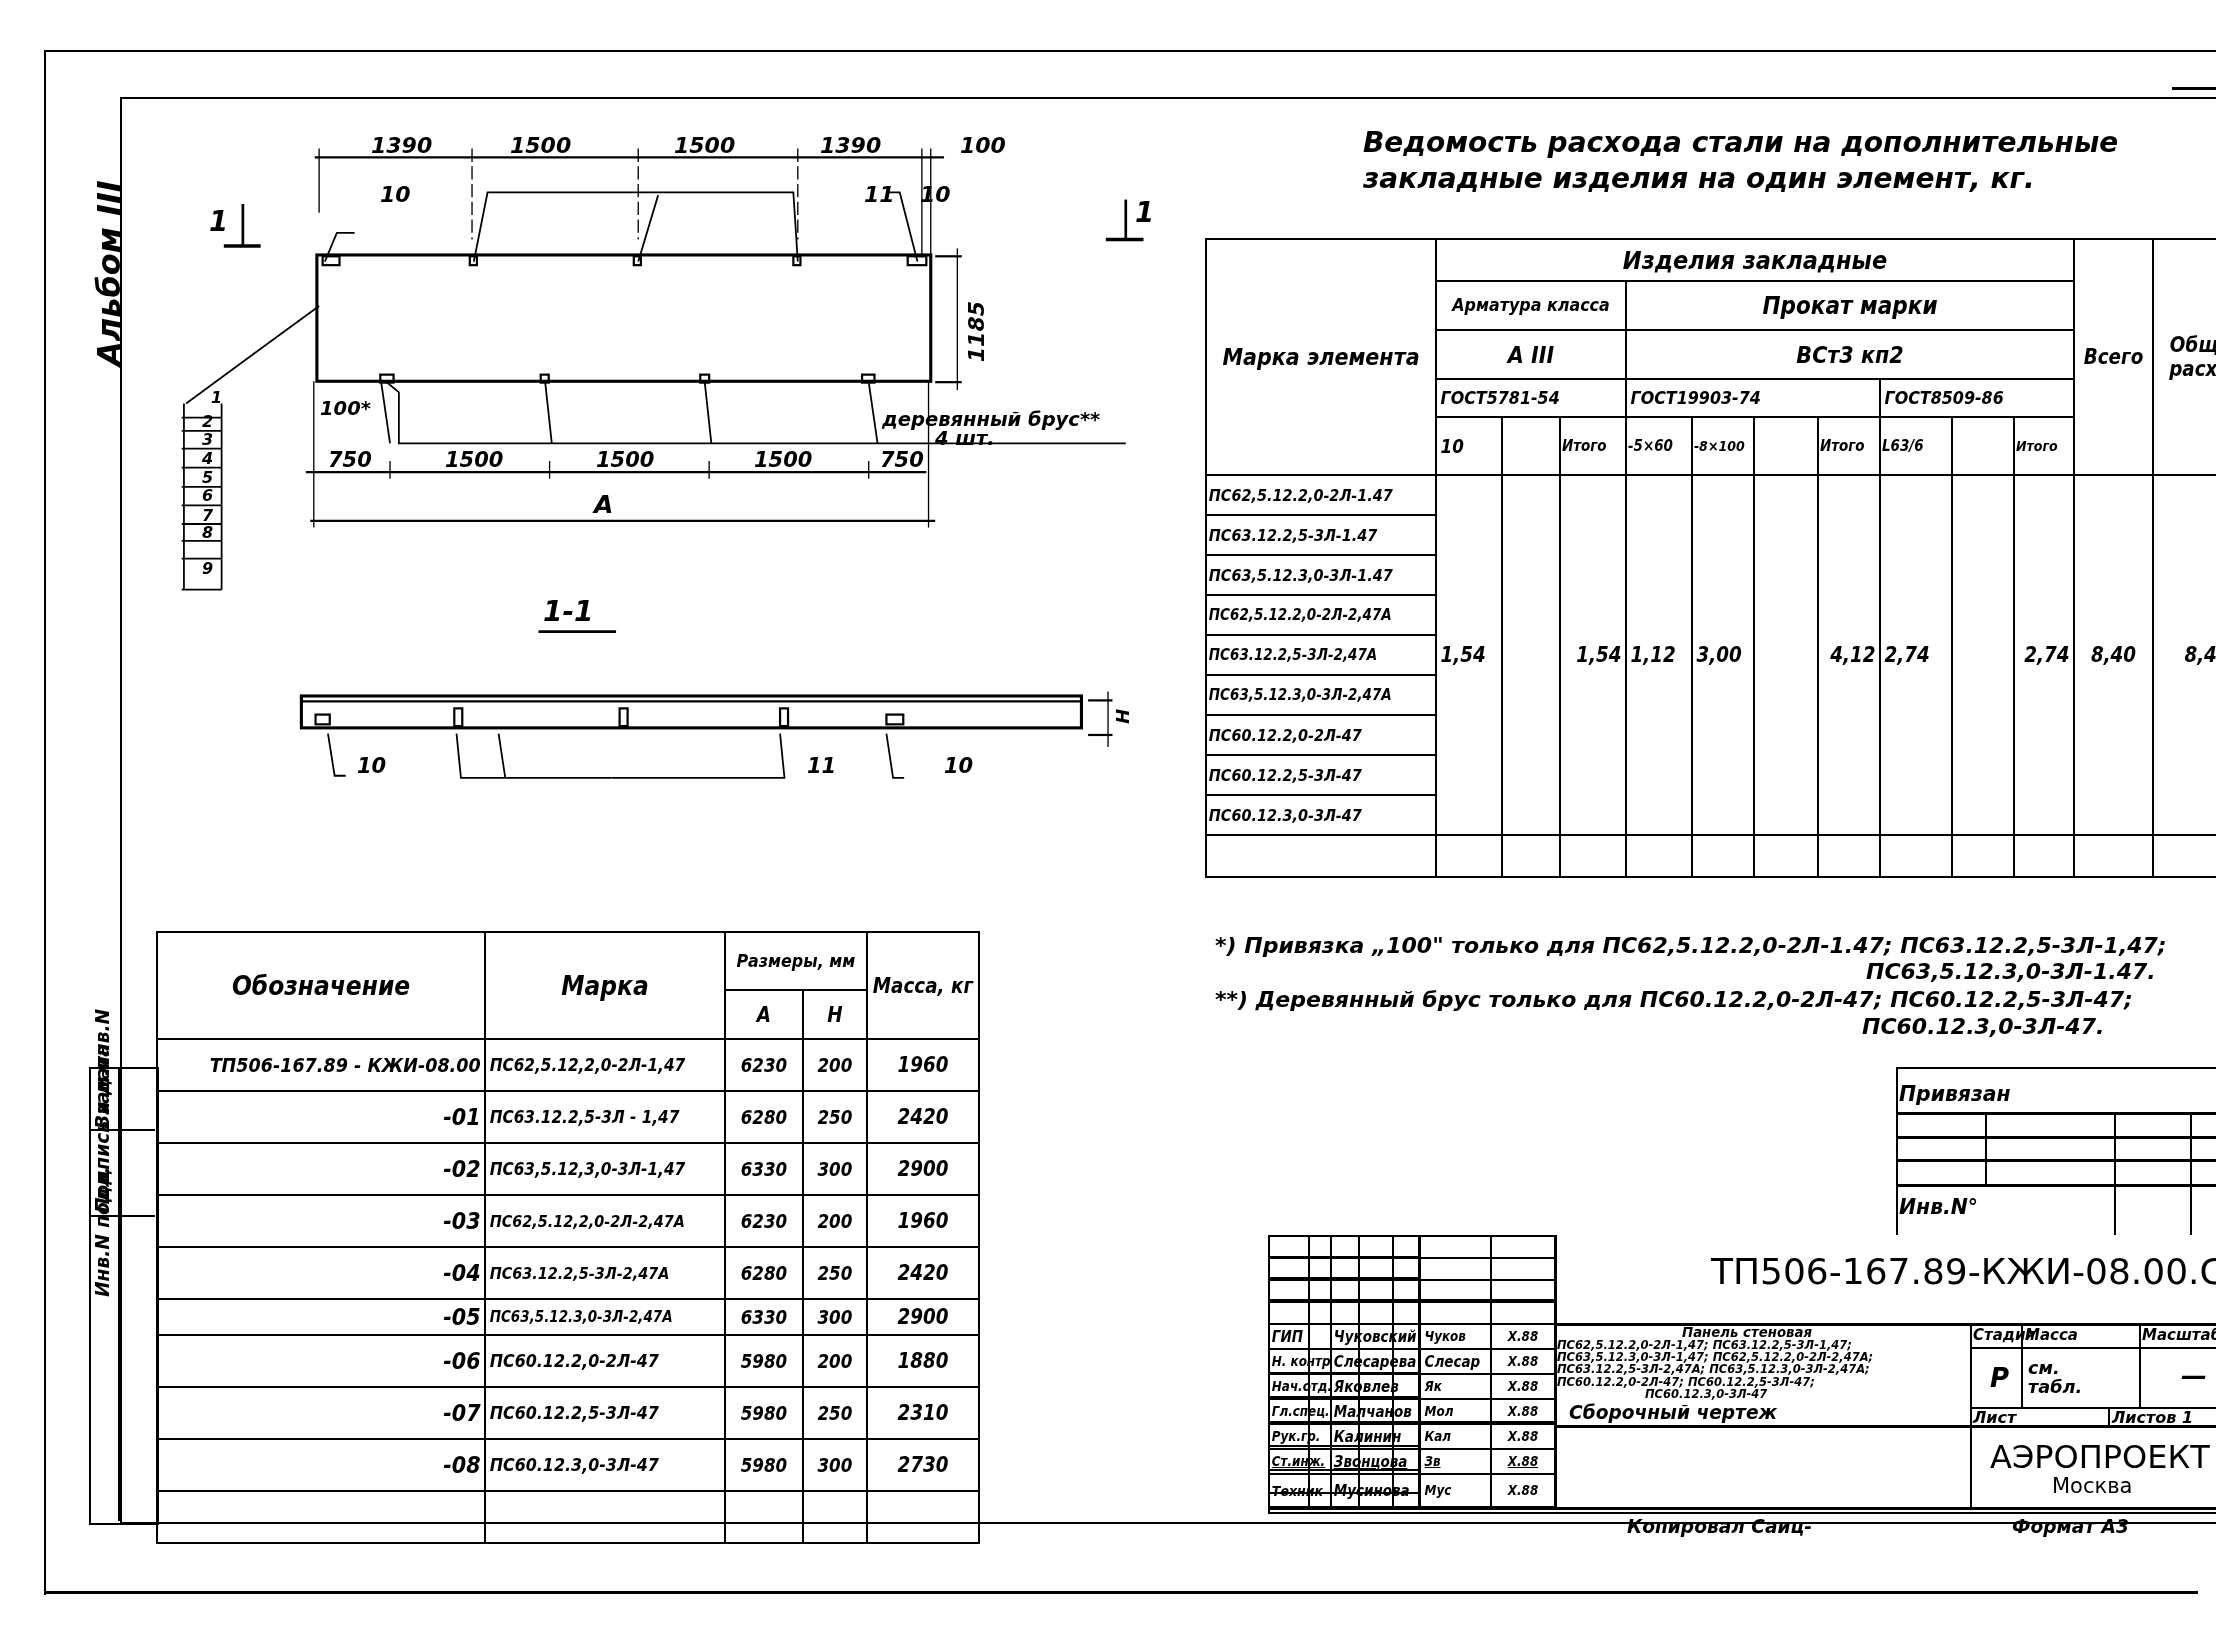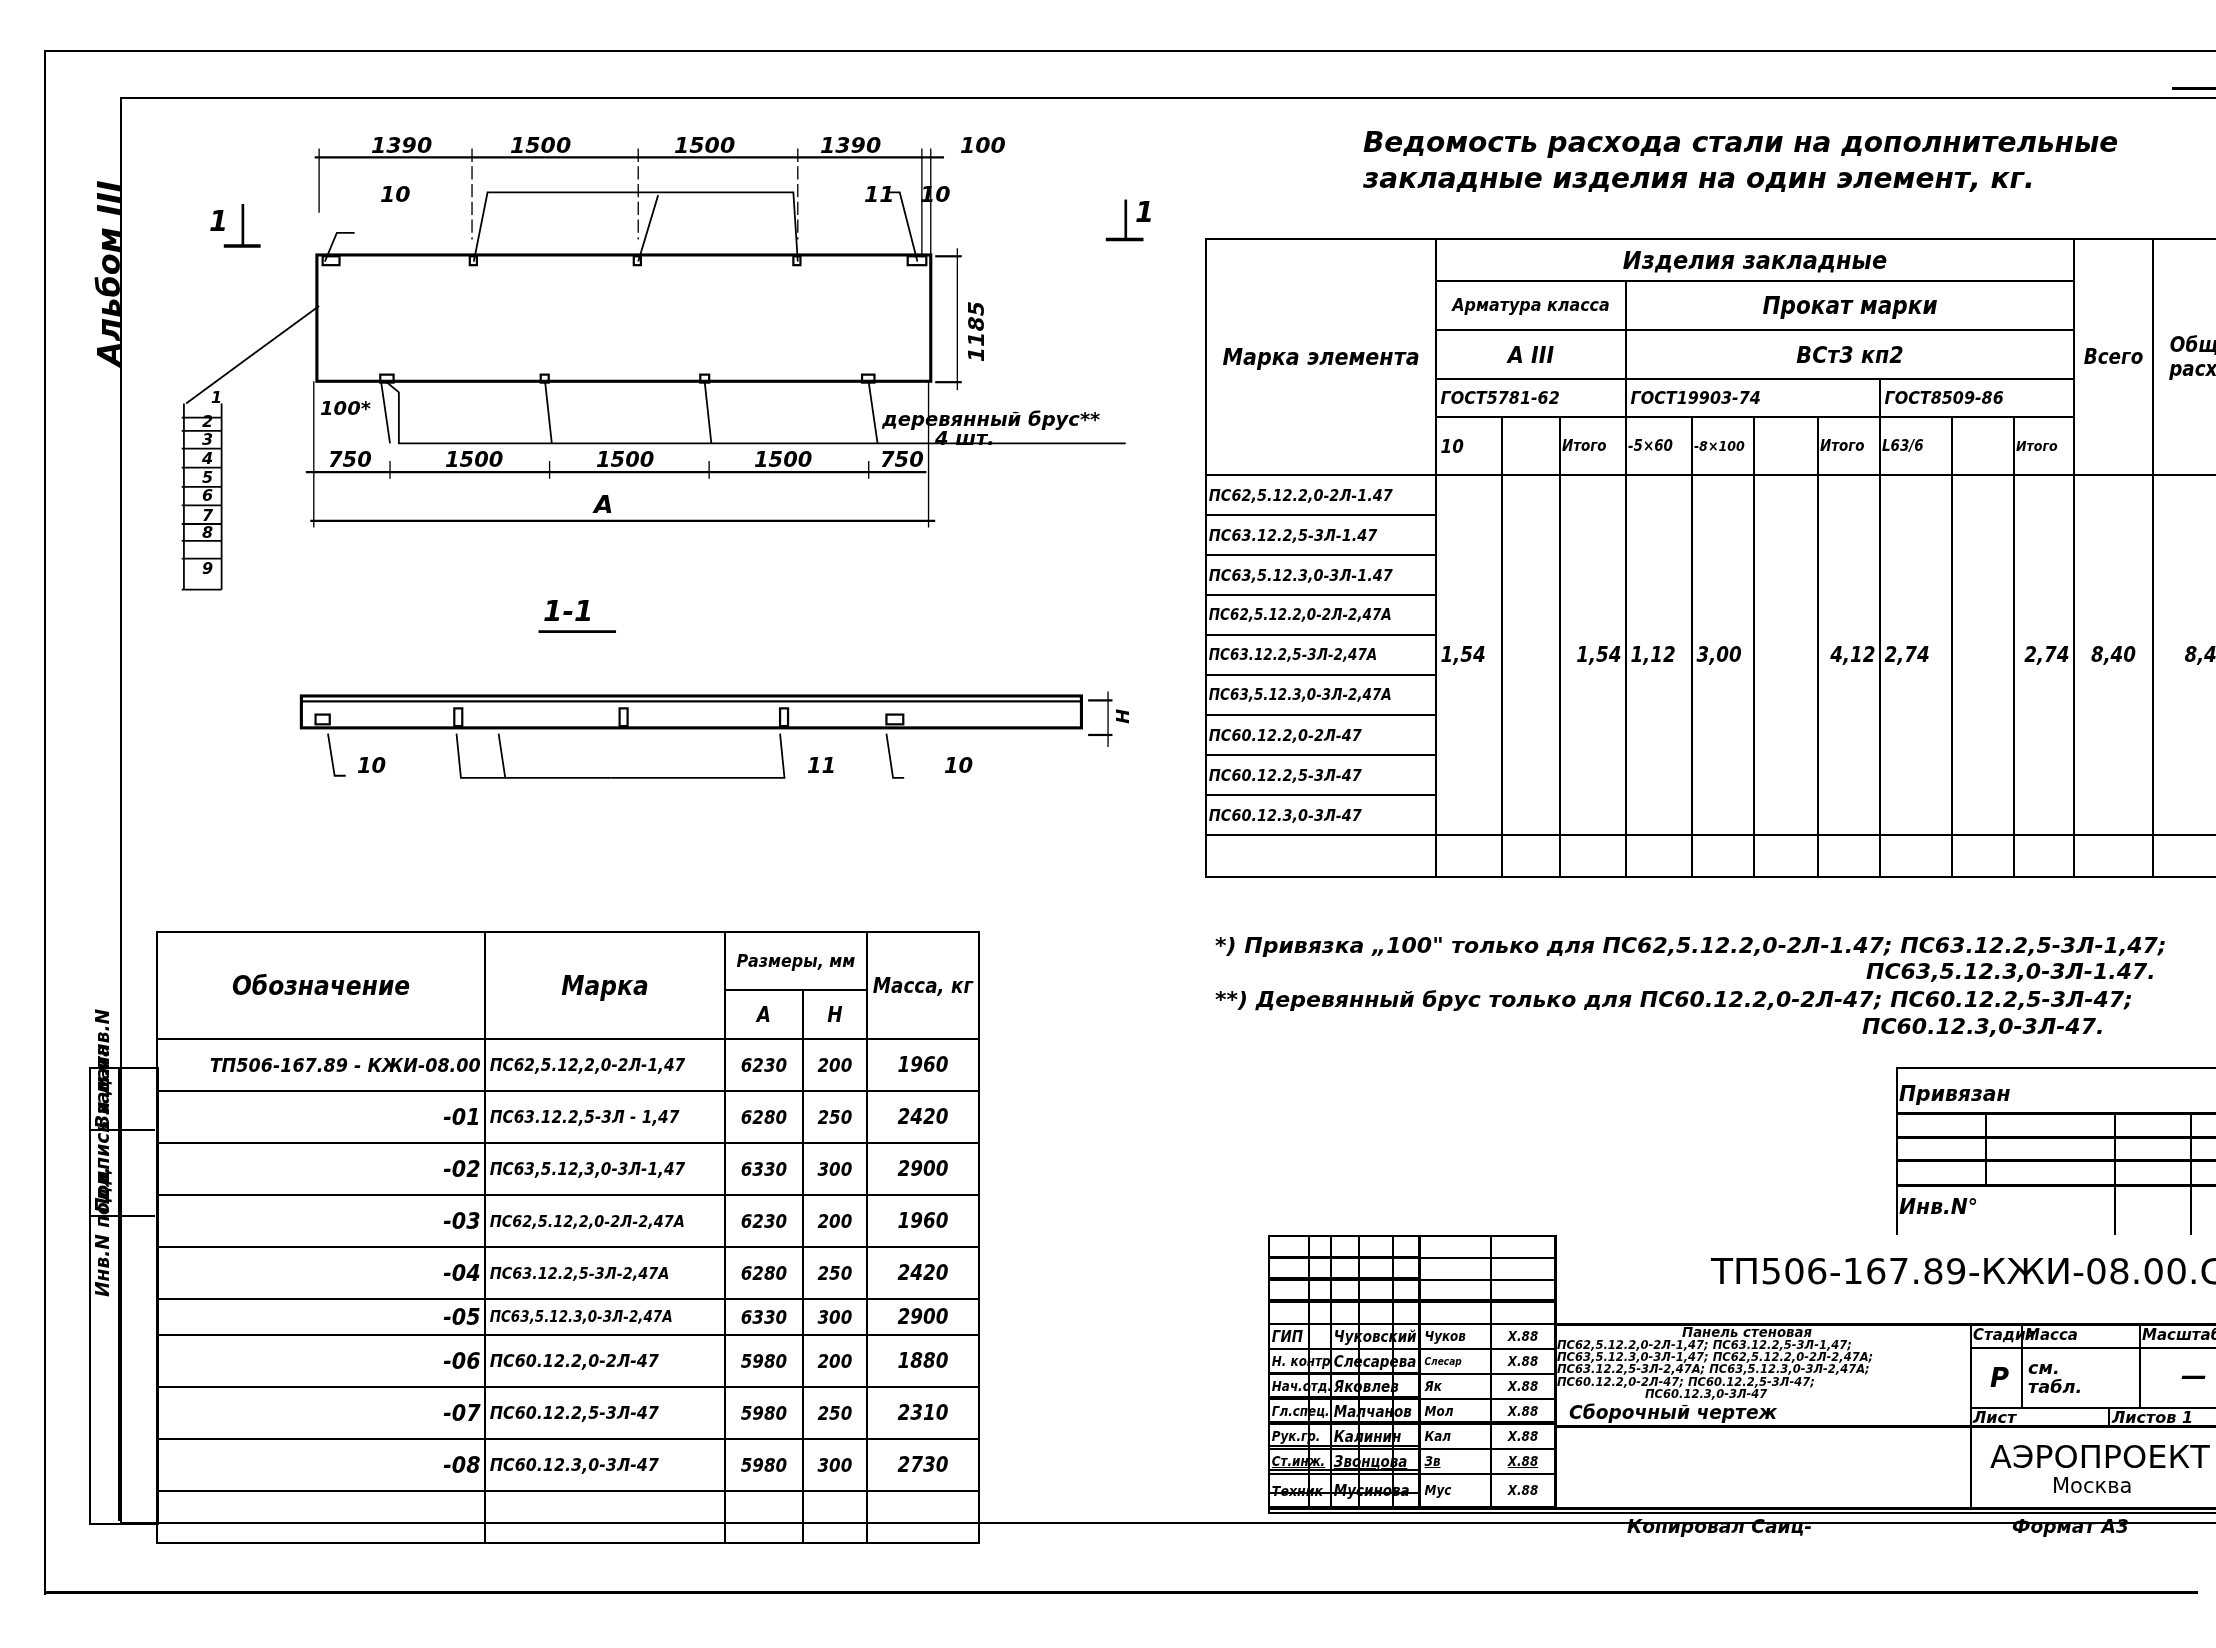--- a/index.html
+++ b/index.html
@@ -289,21 +289,21 @@
   </tr>
   <tr style="height:49px;">
     <td colspan="3" class="c" style="font-size:17.7px;white-space:normal;line-height:1;">Арматура класса</td>
     <td colspan="7" class="c" style="font-size:24px;">Прокат   марки</td>
   </tr>
   <tr style="height:49px;">
     <td colspan="3" class="c" style="font-size:23px;">А III</td>
     <td colspan="7" class="c" style="font-size:23px;">ВСт3 кп2</td>
   </tr>
   <tr style="height:38px;">
-    <td colspan="3" class="l" style="font-size:17.7px;">ГОСТ5781-62</td>
+    <td colspan="3" class="l" style="font-size:17.7px;">ГОСТ5781-54</td>
     <td colspan="4" class="l" style="font-size:17.7px;">ГОСТ19903-74</td>
     <td colspan="3" class="l" style="font-size:17.7px;">ГОСТ8509-86</td>
   </tr>
   <tr style="height:58px;">
     <td class="l" style="font-size:18.6px;">10</td>
     <td></td>
     <td class="l" style="font-size:15px;padding:0 0.9px;">Итого</td>
     <td class="l" style="font-size:15px;padding:0 0.9px;margin-left:40px;">-5×60</td>
     <td class="l" style="font-size:14px;padding:0 0.9px;">-8×100</td>
     <td></td>
@@ -414,21 +414,21 @@
   <tbody>
       <tr style="height:25px;">
     <td style="font-size:15px;padding:0 1.8px;">ГИП</td>
     <td style="font-size:15px;padding:0 1.8px;">Чуковский</td>
     <td class="sig" style="font-size:13.3px;">Чуков</td>
     <td class="c" style="font-size:13.3px;">X.88</td>
   </tr>
   <tr style="height:25px;">
     <td style="font-size:13.3px;padding:0 1.8px;">Н. контр.</td>
     <td style="font-size:15px;padding:0 1.8px;">Слесарева</td>
-    <td class="sig" style="font-size:10px;">Слесар</td>
+    <td class="sig" style="font-size:15px;">Слесар</td>
     <td class="c" style="font-size:13.3px;">X.88</td>
   </tr>
   <tr style="height:25px;">
     <td style="font-size:13.3px;padding:0 1.8px;">Нач.отд.</td>
     <td style="font-size:15px;padding:0 1.8px;">Яковлев</td>
     <td class="sig" style="font-size:13.3px;">Як</td>
     <td class="c" style="font-size:13.3px;">X.88</td>
   </tr>
   <tr style="height:25px;">
     <td style="font-size:13.3px;padding:0 1.8px;">Гл.спец.</td>

